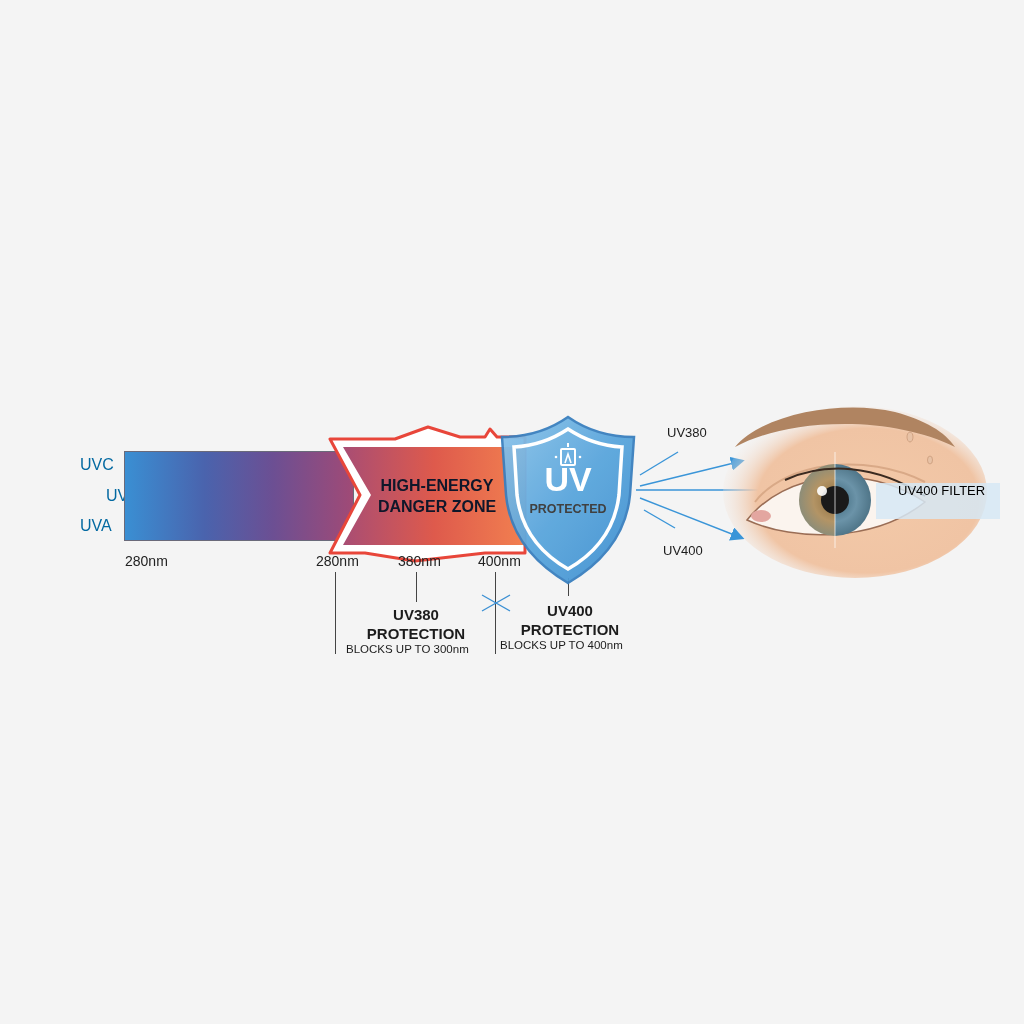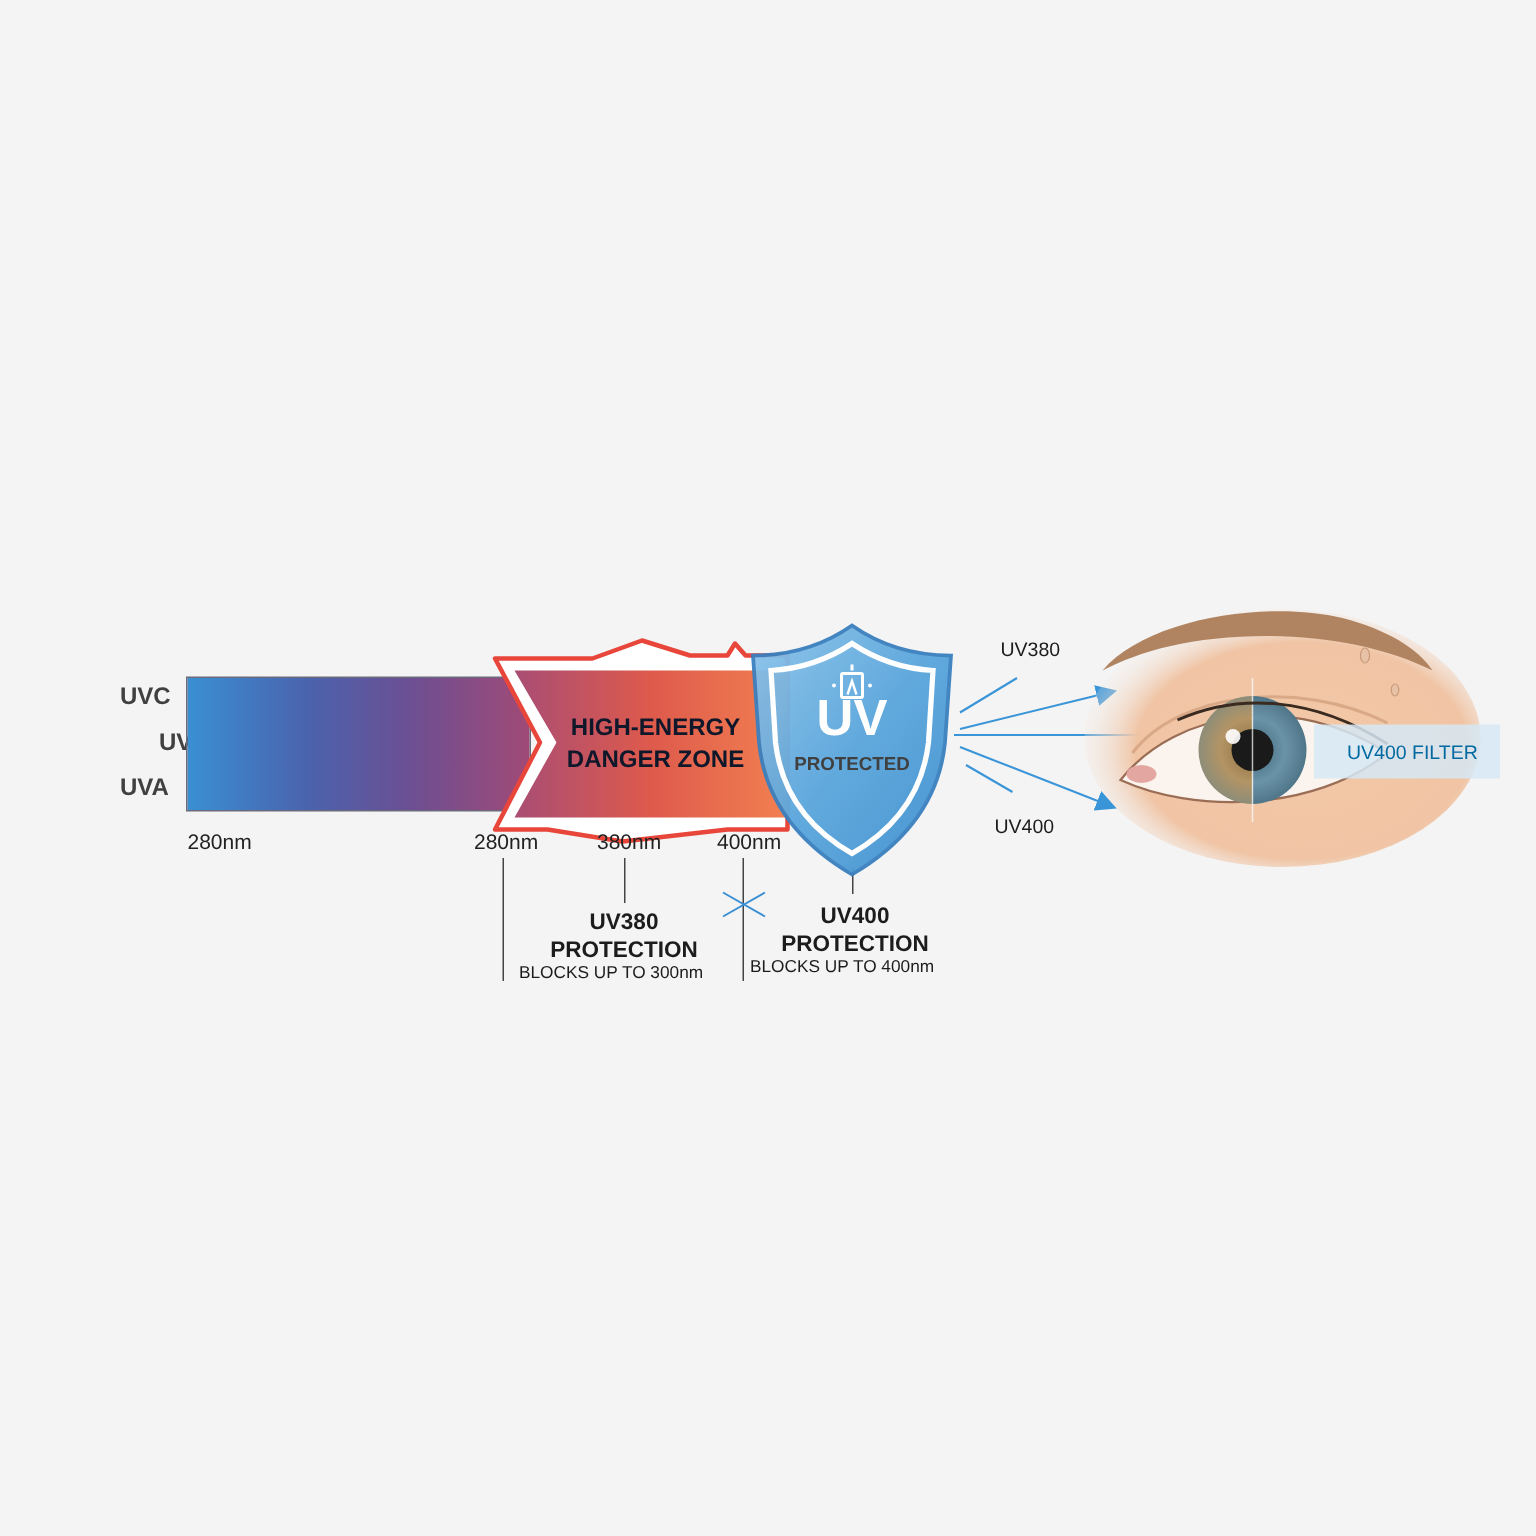--- a/index.html
+++ b/index.html
@@ -3,37 +3,37 @@
   <meta charset="utf-8">
   <style>
     html, body { margin: 0; padding: 0; }
     body {
       width: 1024px; height: 1024px; position: relative; overflow: hidden;
       background: #f4f4f4;
       font-family: "Liberation Sans", "DejaVu Sans", sans-serif;
       color: #1c1c1c;
     }
     .abs { position: absolute; }
-    .band-label { font-weight: bold; font-size: 16px; color: #404040; }
+    .band-label { font-weight: normal; font-size: 16px; color: #0369a1; }
     .nm-label { font-size: 14px; color: #222; }
     .spectrum-bar {
       left: 124px; top: 451px; width: 230px; height: 90px;
       background: linear-gradient(to right, #3a8fd3 0%, #4a63ad 35%, #6c4f93 65%, #a04a76 100%);
       border: 1px solid #6a6a7a;
       box-sizing: border-box;
     }
     .vline { width: 1px; background: #444; }
     .prot-title { font-weight: bold; font-size: 15px; text-align: center; line-height: 19px; color: #1c1c1c; }
     .prot-sub { font-size: 11.5px; text-align: left; color: #1c1c1c; white-space: nowrap; }
     .eye-label { font-size: 13px; color: #1c1c1c; }
     .filter-box {
       left: 876px; top: 483px; width: 124px; height: 36px;
       background: rgba(214, 232, 244, 0.85);
-      display: flex; align-items: center; padding-left: 22px; box-sizing: border-box;
-      font-size: 13px; color: #0369a1; font-weight: 500;
+      display: flex; padding-left: 22px; box-sizing: border-box;
+      font-size: 13px; color: #000000; font-weight: 500;
     }
     svg { position: absolute; overflow: visible; }
   </style>
 </head>
 <body>
 
 <div class="abs band-label" style="left:80px; top:456px;">UVC</div>
 <div class="abs band-label" style="left:80px; top:487px;margin-left:26px;">UVB</div>
 <div class="abs band-label" style="left:80px; top:517px;">UVA</div>
 

